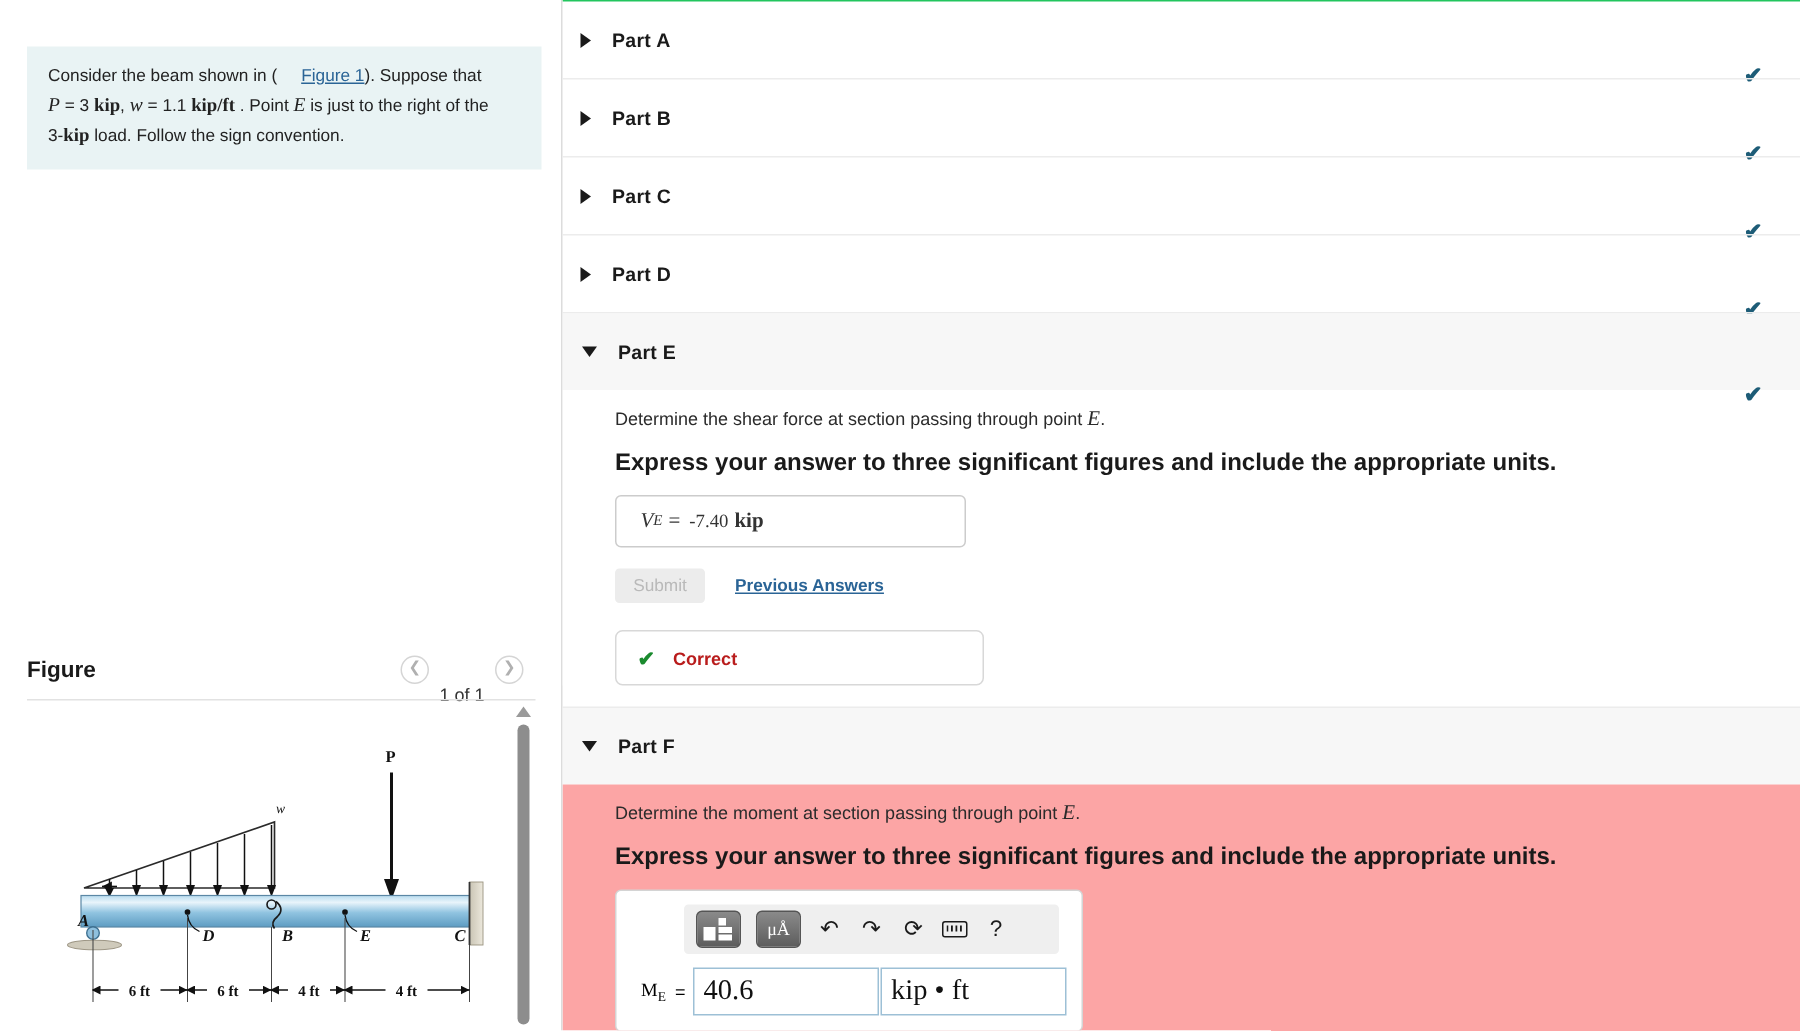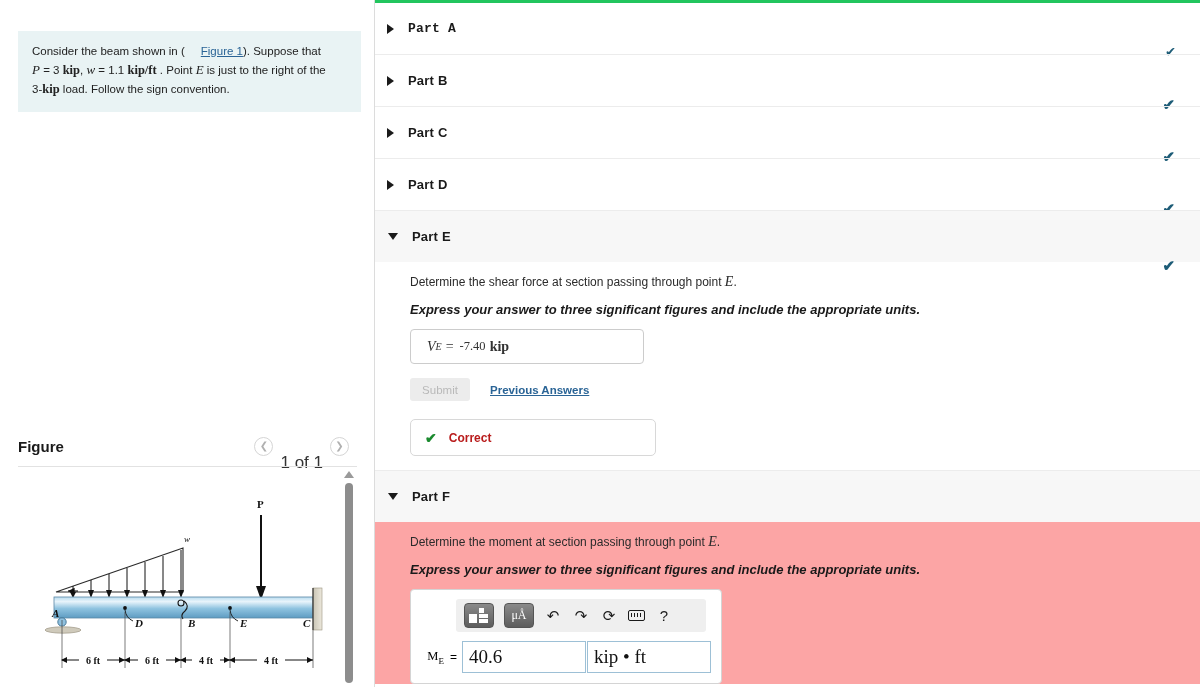--- a/index.html
+++ b/index.html
@@ -41,21 +41,21 @@
   }
   .figure-title { font-size: 15px; font-weight: bold; color: #1a1a1a; }
   .pager { margin-left: auto; display: flex; align-items: center; gap: 7px; }
   .pager-btn {
     width: 19px; height: 19px; border-radius: 50%;
     border: 1px solid #d5d5d5; background: #fff;
     color: #b0b0b0; font-size: 10px;
     display: flex; align-items: center; justify-content: center;
     cursor: pointer; line-height: 1;
   }
-  .pager-label { font-size: 17px; color: #333; margin-top: 34px; }
+  .pager-label { font-size: 12px; color: #333; margin-top: 34px; }
   .figure-rule {
     position: absolute; left: 18px; top: 466px; width: 339px;
     border-top: 1px solid #e2e2e2;
   }
   .figure-canvas {
     position: absolute; left: 18px; top: 470px;
     width: 322px; height: 217px;
     overflow: hidden;
   }
   .fig-scroll {
@@ -74,21 +74,21 @@
     background: #8d8d8d; border-radius: 4px;
   }
 
   
   .right-panel {
     flex: 1; height: 687px;
     position: relative;
     overflow: hidden;
   }
   .part-block { border-top: 1px solid #ececec; position: relative; }
-  .part-block.first { border-top: 3px solid #22c55e; font-family: Liberation Mono, monospace; }
+  .part-block.first { border-top: 1px solid #22c55e; }
   .part-header {
     display: flex; align-items: center;
     height: 51px;
     padding-left: 12px;
     cursor: pointer;
   }
   .part-block.collapsed .part-header { height: 51px; }
   .part-block.expanded > .part-header { background: #f7f7f7; }
   .part-block.expanded { background: transparent; }
   .part-block.expanded > .part-header { border: none; }
@@ -119,21 +119,21 @@
 
   .part-body {
     padding: 12px 0 0 35px;
     background: #fff;
   }
   .part-block.expanded > .part-header + .part-body { background: #fca5a5; }
   .prompt {
     font-size: 12px; color: #2b2b2b; margin-bottom: 12px;
   }
   .instruction {
-    font-size: 13px; font-weight: bold; color: #1a1a1a; margin-bottom: 12px; font-style: italic;
+    font-size: 16px; font-weight: bold; color: #1a1a1a; margin-bottom: 12px;
   }
   .ser { font-family: "Liberation Serif", serif; font-style: italic; font-size: 14px; }
 
   
   .answer-readonly {
     width: 234px; height: 35px;
     border: 1px solid #cccccc; border-radius: 4px;
     display: flex; align-items: center;
     padding-left: 16px;
     background: #fff;

